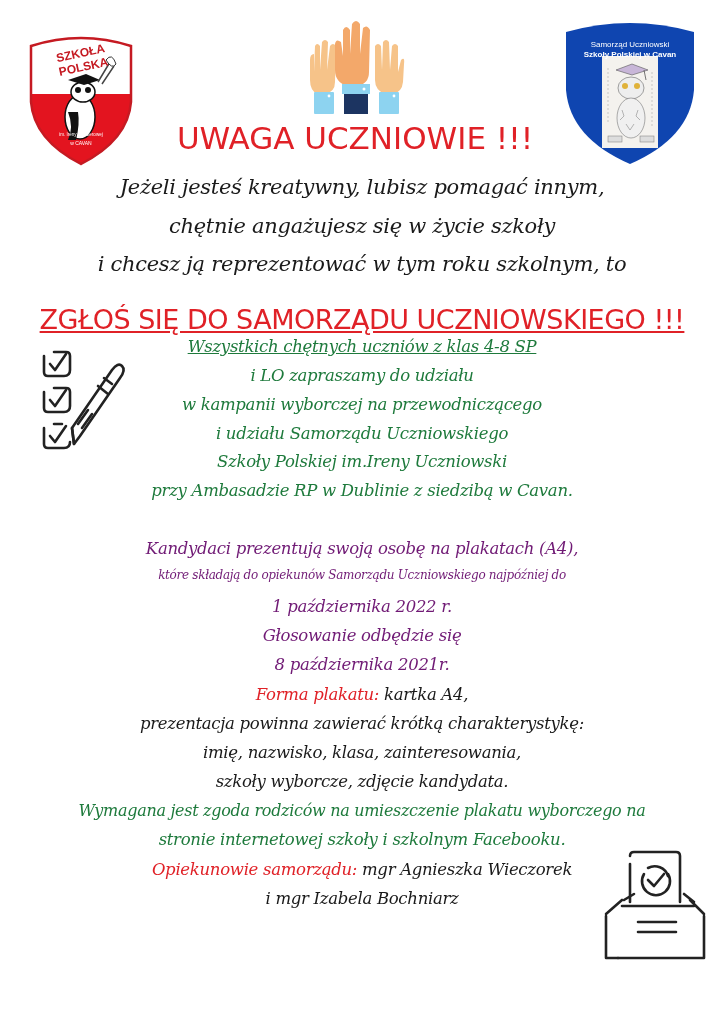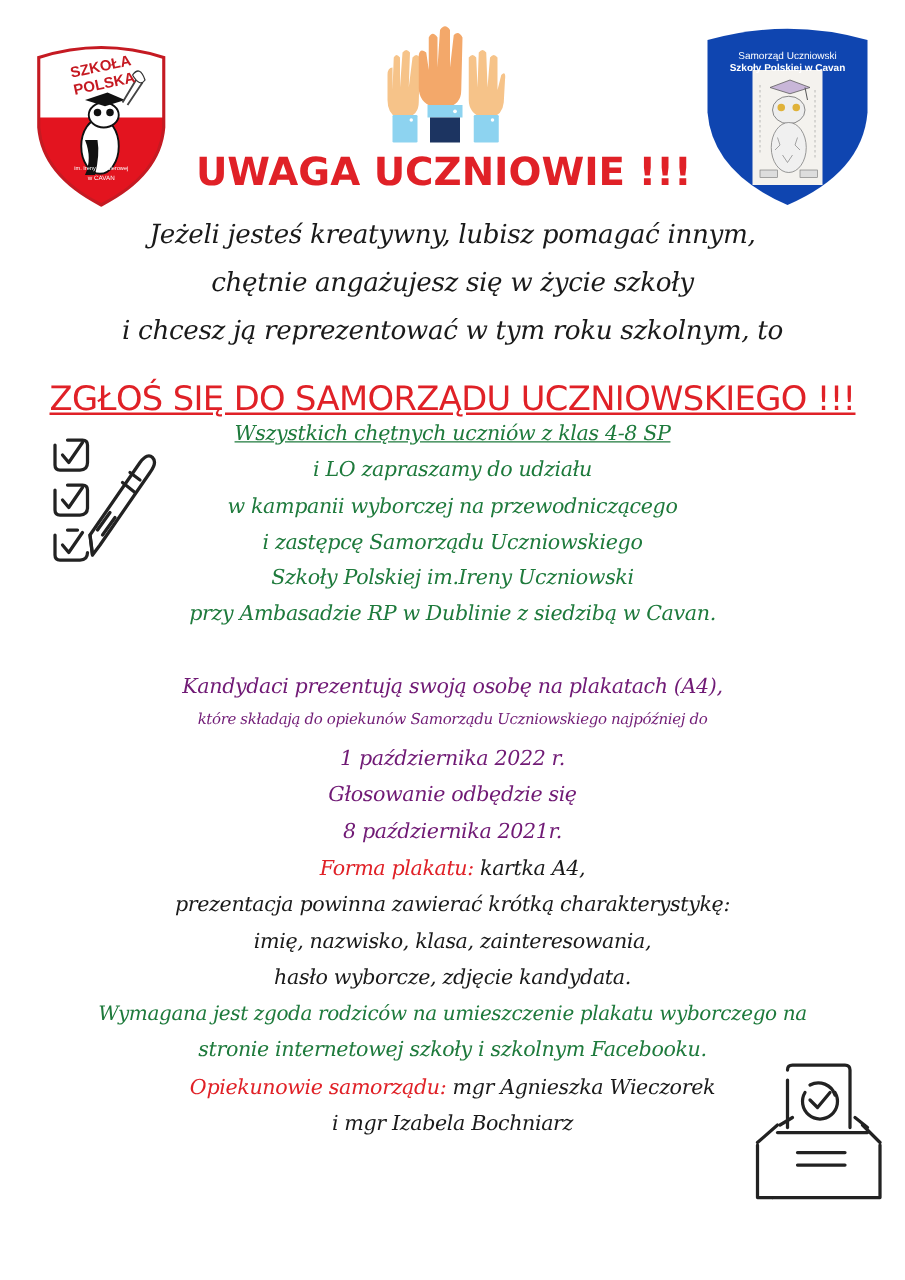--- a/index.html
+++ b/index.html
@@ -5,21 +5,21 @@
   html, body { margin: 0; padding: 0; background: #ffffff; }
   body { width: 724px; height: 1024px; position: relative; overflow: hidden;
          font-family: "DejaVu Serif", serif; color: #222; }
   .abs { position: absolute; }
   .center-line { position: absolute; left: 0; width: 724px; text-align: center; white-space: nowrap; }
   .sans { font-family: "Liberation Sans", sans-serif; }
   .red { color: #e02127; }
   .green { color: #1e7a3c; }
   .blue { color: #701a75; }
   .black { color: #1a1a1a; }
-  .title { font-family: "DejaVu Sans", sans-serif; font-size: 31px; letter-spacing: 0px; font-weight: bold; }
+  .title { font-family: "DejaVu Sans", sans-serif; font-size: 31px; letter-spacing: 0px; font-weight: normal; }
   .call { font-family: "DejaVu Sans", sans-serif; font-size: 27px; letter-spacing: -0.5px; }
   .intro { font-size: 21px; font-style: italic; letter-spacing: -0.3px; }
   .body-line { font-size: 16.5px; font-style: italic; letter-spacing: -0.3px; }
 </style>
 </head>
 <body>
 
 <div class="abs" style="left:28px; top:32px; width:106px; height:134px;">
   <svg width="106" height="134" viewBox="0 0 106 134">
     <defs>
@@ -107,36 +107,36 @@
     <path d="M36 96 L42 88 L82 30 Q88 22 84 18 Q80 14 74 22 L34 80 Z"></path>
     <path d="M36 96 L34 80"></path>
     <path d="M66 30 L74 36 M60 38 L70 46"></path>
     <path d="M50 62 L40 76 M54 66 L44 80"></path>
   </svg>
 </div>
 
 <div class="center-line body-line green" style="top:337px;text-decoration:underline;">Wszystkich chętnych uczniów z klas 4-8 SP</div>
 <div class="center-line body-line green" style="top:366px;">i LO zapraszamy do udziału</div>
 <div class="center-line body-line green" style="top:395px;">w kampanii wyborczej na przewodniczącego</div>
-<div class="center-line body-line green" style="top:424px;">i zastępcę Samorządu Uczniowskiego</div>
+<div class="center-line body-line green" style="top:424px;">i udziału Samorządu Uczniowskiego</div>
 <div class="center-line body-line green" style="top:452px;">Szkoły Polskiej im.Ireny Uczniowski</div>
 <div class="center-line body-line green" style="top:481px;">przy Ambasadzie RP w Dublinie z siedzibą w Cavan.</div>
 
 <div class="center-line body-line blue" style="top:539px;">Kandydaci prezentują swoją osobę na plakatach (A4),</div>
 <div class="center-line body-line blue" style="top:568px; font-size:12px;">które składają do opiekunów Samorządu Uczniowskiego najpóźniej do</div>
 <div class="center-line body-line blue" style="top:597px;">1 października 2022 r.</div>
 <div class="center-line body-line blue" style="top:626px;">Głosowanie odbędzie się</div>
 <div class="center-line body-line blue" style="top:655px;">8 października 2021r.</div>
 
 <div class="center-line body-line" style="top:685px;">
   <span class="red">Forma plakatu:</span><span class="black"> kartka A4,</span>
 </div>
 <div class="center-line body-line black" style="top:714px;">prezentacja powinna zawierać krótką charakterystykę:</div>
 <div class="center-line body-line black" style="top:743px;">imię, nazwisko, klasa, zainteresowania,</div>
-<div class="center-line body-line black" style="top:772px;">hasło wyborcze, zdjęcie kandydata.</div>
+<div class="center-line body-line black" style="top:772px;">szkoły wyborcze, zdjęcie kandydata.</div>
 
 <div class="center-line body-line green" style="top:801px; font-size:16px;">Wymagana jest zgoda rodziców na umieszczenie plakatu wyborczego na</div>
 <div class="center-line body-line green" style="top:830px;">stronie internetowej szkoły i szkolnym Facebooku.</div>
 
 <div class="center-line body-line" style="top:860px;">
   <span class="red">Opiekunowie samorządu:</span><span class="black"> mgr Agnieszka Wieczorek</span>
 </div>
 <div class="center-line body-line black" style="top:889px;">i mgr Izabela Bochniarz</div>
 
 <div class="abs" style="left:604px; top:850px; width:104px; height:110px;">

